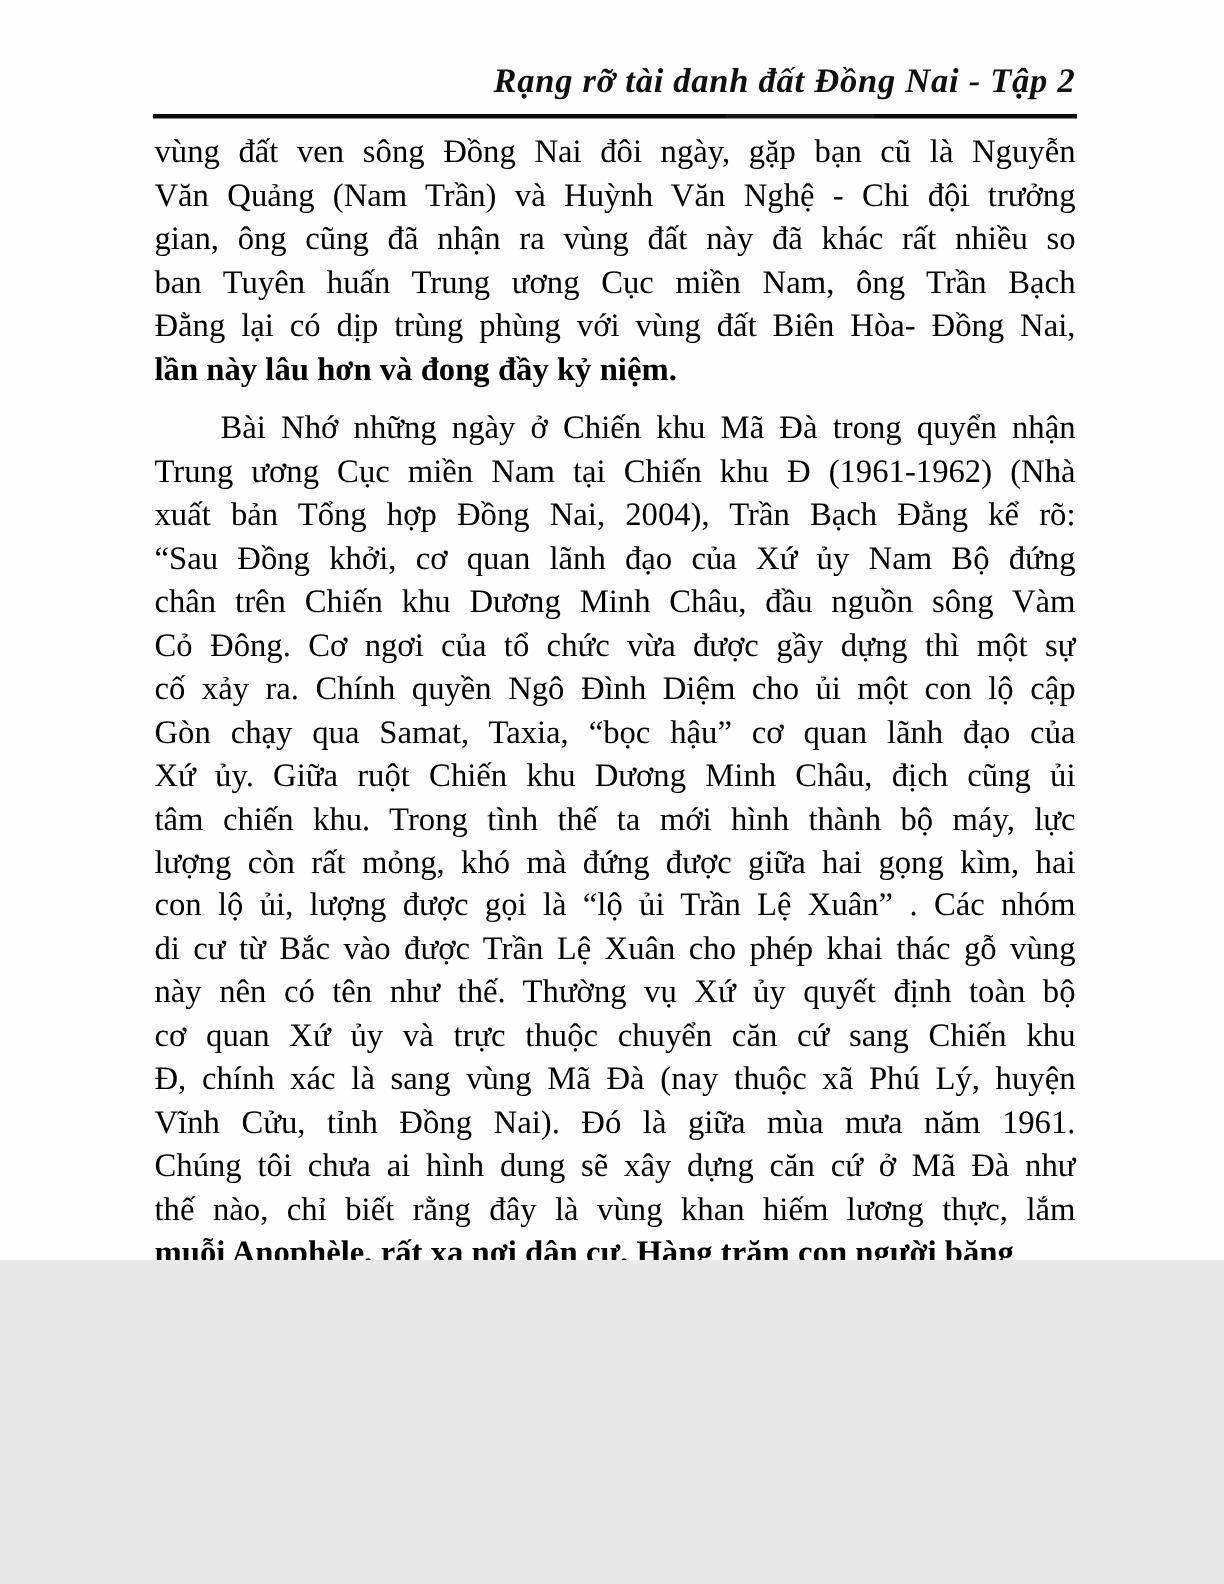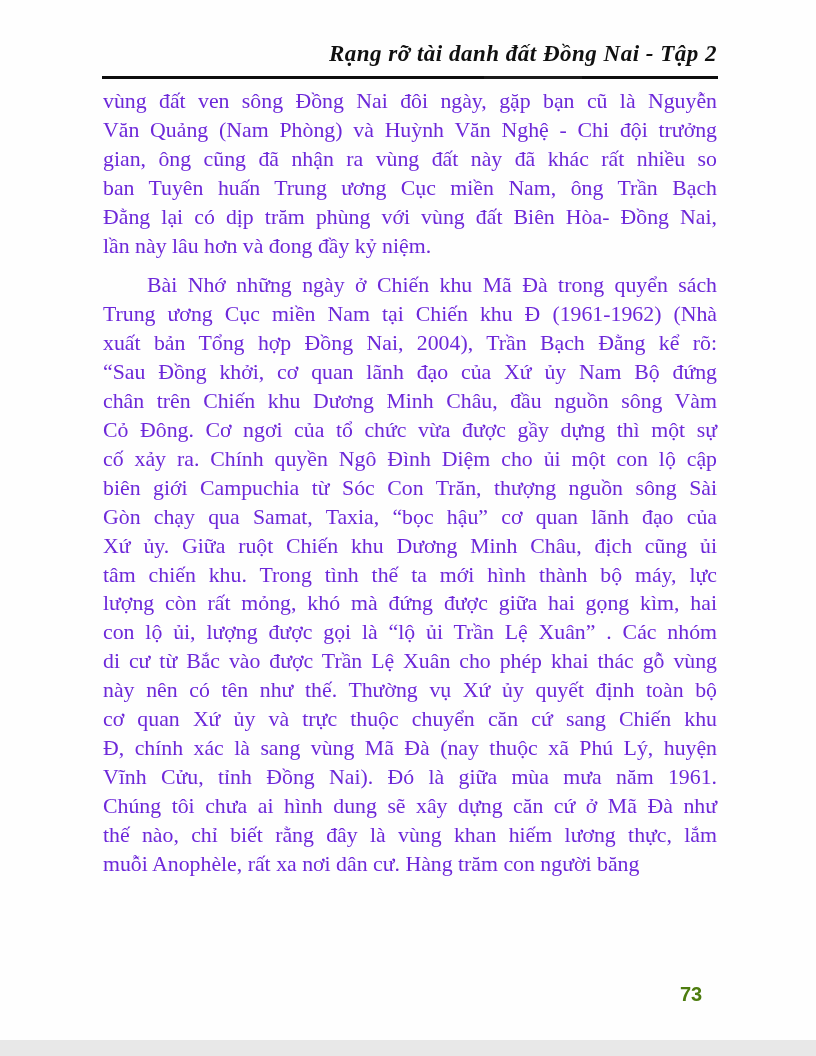--- a/index.html
+++ b/index.html
@@ -3,21 +3,21 @@
 <meta charset="utf-8">
 <style>
   html, body {
     margin: 0;
     padding: 0;
     background: #e8e8e8;
   }
   .page {
     position: relative;
     width: 816px;
-    height: 1040px;
+    height: 840px;
     margin: 0 auto;
     background: #fefefe;
     overflow: hidden;
     color: #141414;
   }
   .running-head {
     position: absolute;
     top: 41px;
     left: 103px;
     width: 614px;
@@ -38,32 +38,33 @@
     height: 3px;
     background: linear-gradient(to right, #0d0d0d 0 62%, #1a1a1a 62% 78%, #0d0d0d 78% 100%);
   }
   .body-text {
     position: absolute;
     top: 87px;
     left: 103px;
     width: 614px;
     font-family: "Liberation Serif", "DejaVu Serif", serif;
     font-size: 21.8px;
-    color: #6d28d9;
+    color: #000000;
   }
   .para { margin: 0; }
   .para + .para { margin-top: 11px; }
   .tline {
     line-height: 28.9px;
     text-align: justify;
     text-align-last: justify;
     white-space: normal;
   }
   .tline.lastline {
     text-align-last: left;
+    font-weight: bold;
   }
   .tline.indented {
     padding-left: 44px;
   }
   .run-italic { }
   .page-number {
     position: absolute;
     top: 983px;
     left: 680px;
     font-family: "Liberation Sans", "DejaVu Sans", sans-serif;
@@ -77,35 +78,34 @@
 
 <div class="page">
 
   <div class="running-head">Rạng rỡ tài danh đất Đồng Nai - Tập 2</div>
 
   <div class="header-rule"></div>
 
   <div class="body-text">
       <div class="para">
         <div class="tline"><span class="run-regular">vùng đất ven sông Đồng Nai đôi ngày, gặp bạn cũ là Nguyễn</span></div>
-        <div class="tline"><span class="run-regular">Văn Quảng (Nam Phòng) và Huỳnh Văn Nghệ - Chi đội trưởng</span></div>
+        <div class="tline"><span class="run-regular">Văn Quảng (Nam Trần) và Huỳnh Văn Nghệ - Chi đội trưởng</span></div>
         <div class="tline"><span class="run-regular">gian, ông cũng đã nhận ra vùng đất này đã khác rất nhiều so</span></div>
         <div class="tline"><span class="run-regular">ban Tuyên huấn Trung ương Cục miền Nam, ông Trần Bạch</span></div>
-        <div class="tline"><span class="run-regular">Đằng lại có dịp trăm phùng với vùng đất Biên Hòa- Đồng Nai,</span></div>
+        <div class="tline"><span class="run-regular">Đằng lại có dịp trùng phùng với vùng đất Biên Hòa- Đồng Nai,</span></div>
         <div class="tline lastline"><span class="run-regular">lần này lâu hơn và đong đầy kỷ niệm.</span></div>
       </div>
       <div class="para">
-        <div class="tline indented"><span class="run-regular">Bài </span><span class="run-italic">Nhớ những ngày ở Chiến khu Mã Đà</span><span class="run-regular"> trong quyển sách</span></div>
+        <div class="tline indented"><span class="run-regular">Bài </span><span class="run-italic">Nhớ những ngày ở Chiến khu Mã Đà</span><span class="run-regular"> trong quyển nhận</span></div>
         <div class="tline"><span class="run-italic">Trung ương Cục miền Nam tại Chiến khu Đ</span><span class="run-regular"> (1961-1962) (Nhà</span></div>
         <div class="tline"><span class="run-regular">xuất bản Tổng hợp Đồng Nai, 2004), Trần Bạch Đằng kể rõ:</span></div>
         <div class="tline"><span class="run-regular">“Sau Đồng khởi, cơ quan lãnh đạo của Xứ ủy Nam Bộ đứng</span></div>
         <div class="tline"><span class="run-regular">chân trên Chiến khu Dương Minh Châu, đầu nguồn sông Vàm</span></div>
         <div class="tline"><span class="run-regular">Cỏ Đông. Cơ ngơi của tổ chức vừa được gầy dựng thì một sự</span></div>
         <div class="tline"><span class="run-regular">cố xảy ra. Chính quyền Ngô Đình Diệm cho ủi một con lộ cập</span></div>
-        <div class="tline"><span class="run-regular">biên giới Campuchia từ Sóc Con Trăn, thượng nguồn sông Sài</span></div>
         <div class="tline"><span class="run-regular">Gòn chạy qua Samat, Taxia, “bọc hậu” cơ quan lãnh đạo của</span></div>
         <div class="tline"><span class="run-regular">Xứ ủy. Giữa ruột Chiến khu Dương Minh Châu, địch cũng ủi</span></div>
         <div class="tline"><span class="run-regular">tâm chiến khu. Trong tình thế ta mới hình thành bộ máy, lực</span></div>
         <div class="tline"><span class="run-regular">lượng còn rất mỏng, khó mà đứng được giữa hai gọng kìm, hai</span></div>
         <div class="tline"><span class="run-regular">con lộ ủi, lượng được gọi là “lộ ủi Trần Lệ Xuân” . Các nhóm</span></div>
         <div class="tline"><span class="run-regular">di cư từ Bắc vào được Trần Lệ Xuân cho phép khai thác gỗ vùng</span></div>
         <div class="tline"><span class="run-regular">này nên có tên như thế. Thường vụ Xứ ủy quyết định toàn bộ</span></div>
         <div class="tline"><span class="run-regular">cơ quan Xứ ủy và trực thuộc chuyển căn cứ sang Chiến khu</span></div>
         <div class="tline"><span class="run-regular">Đ, chính xác là sang vùng Mã Đà (nay thuộc xã Phú Lý, huyện</span></div>
         <div class="tline"><span class="run-regular">Vĩnh Cửu, tỉnh Đồng Nai). Đó là giữa mùa mưa năm 1961.</span></div>

